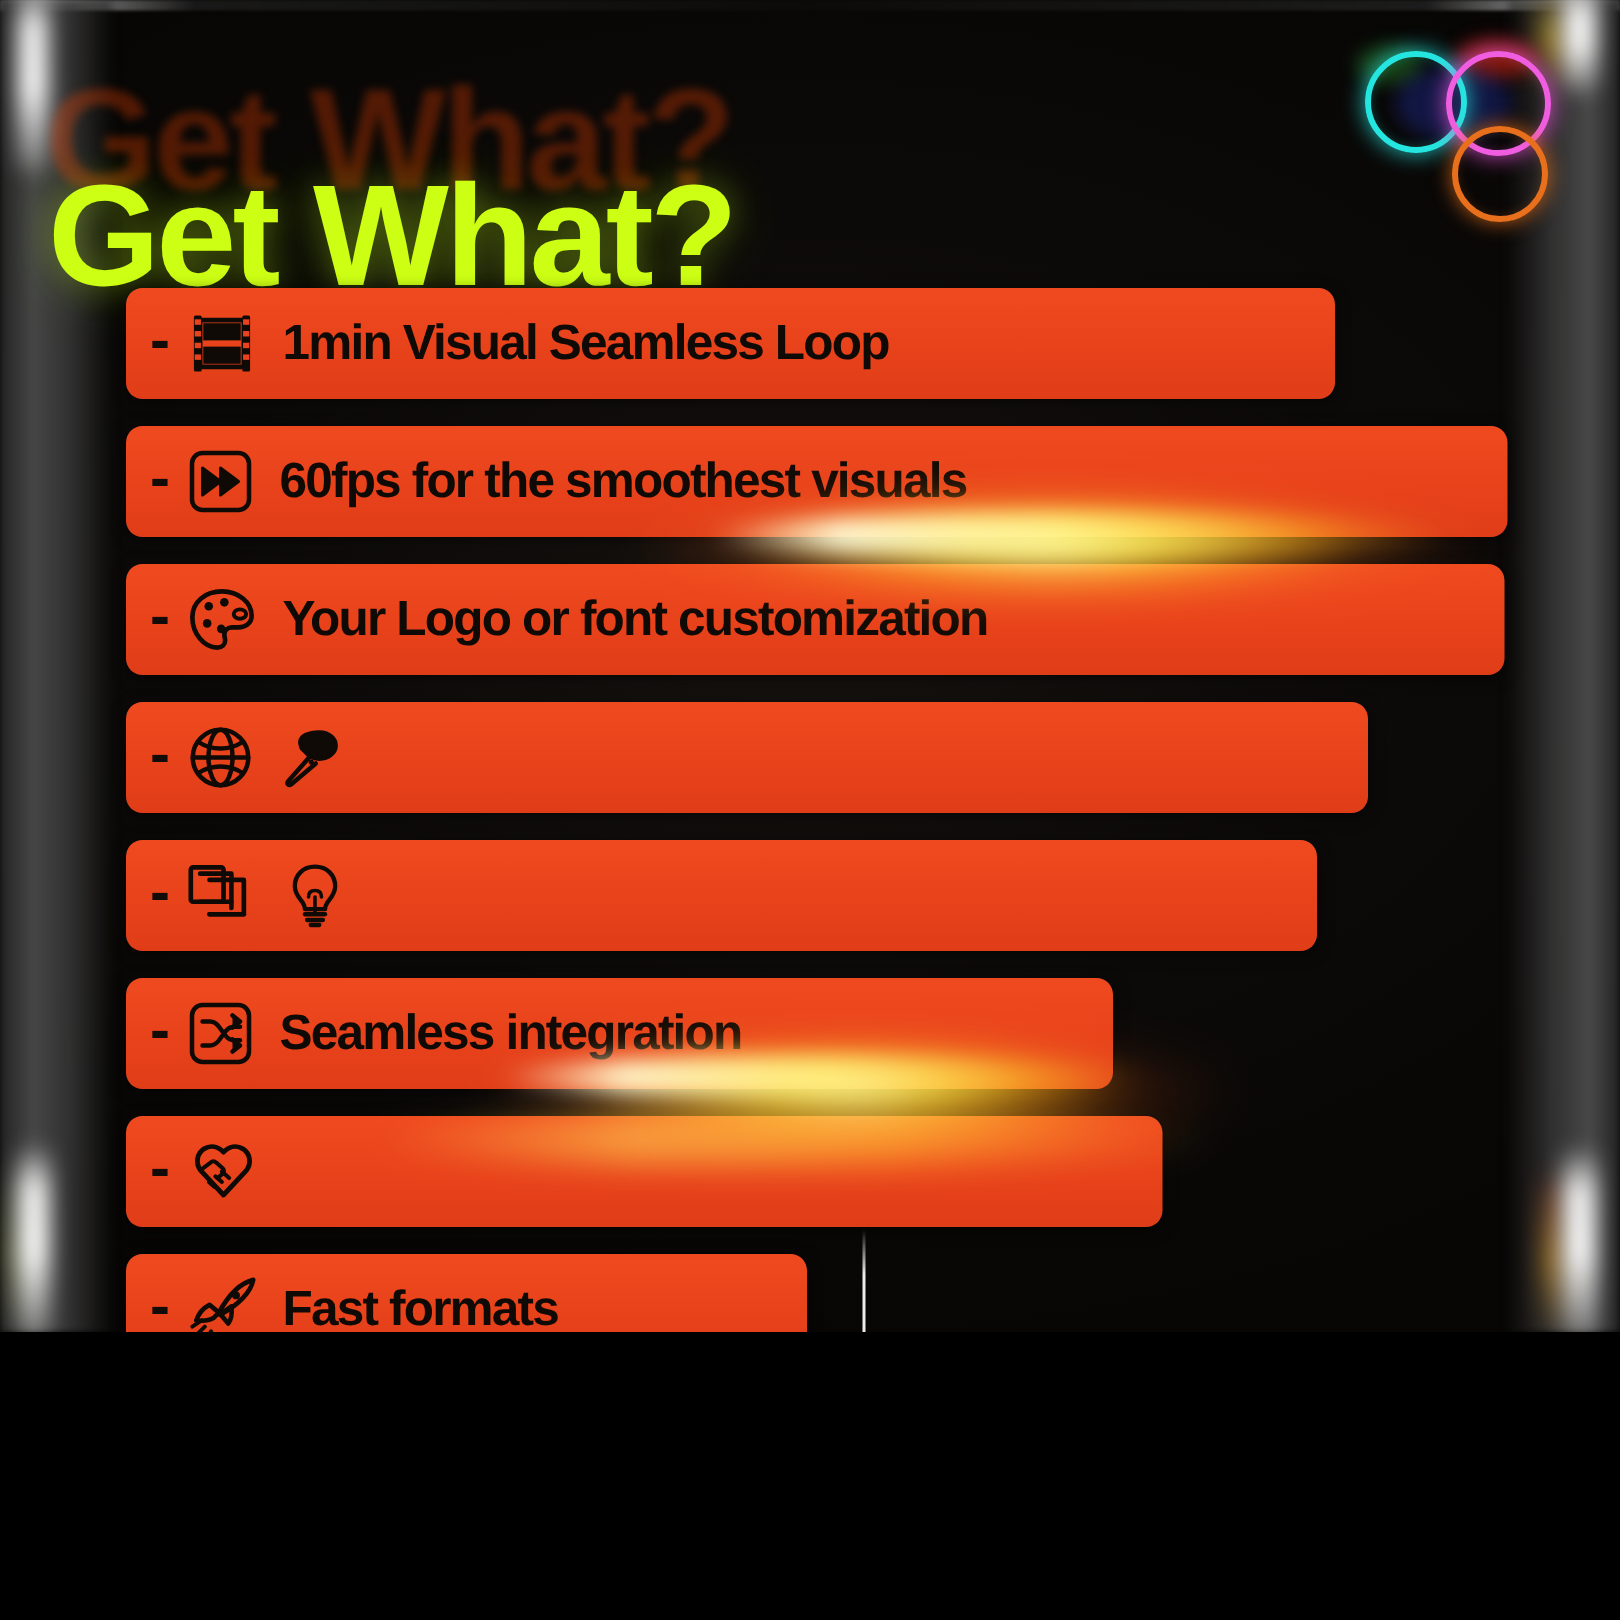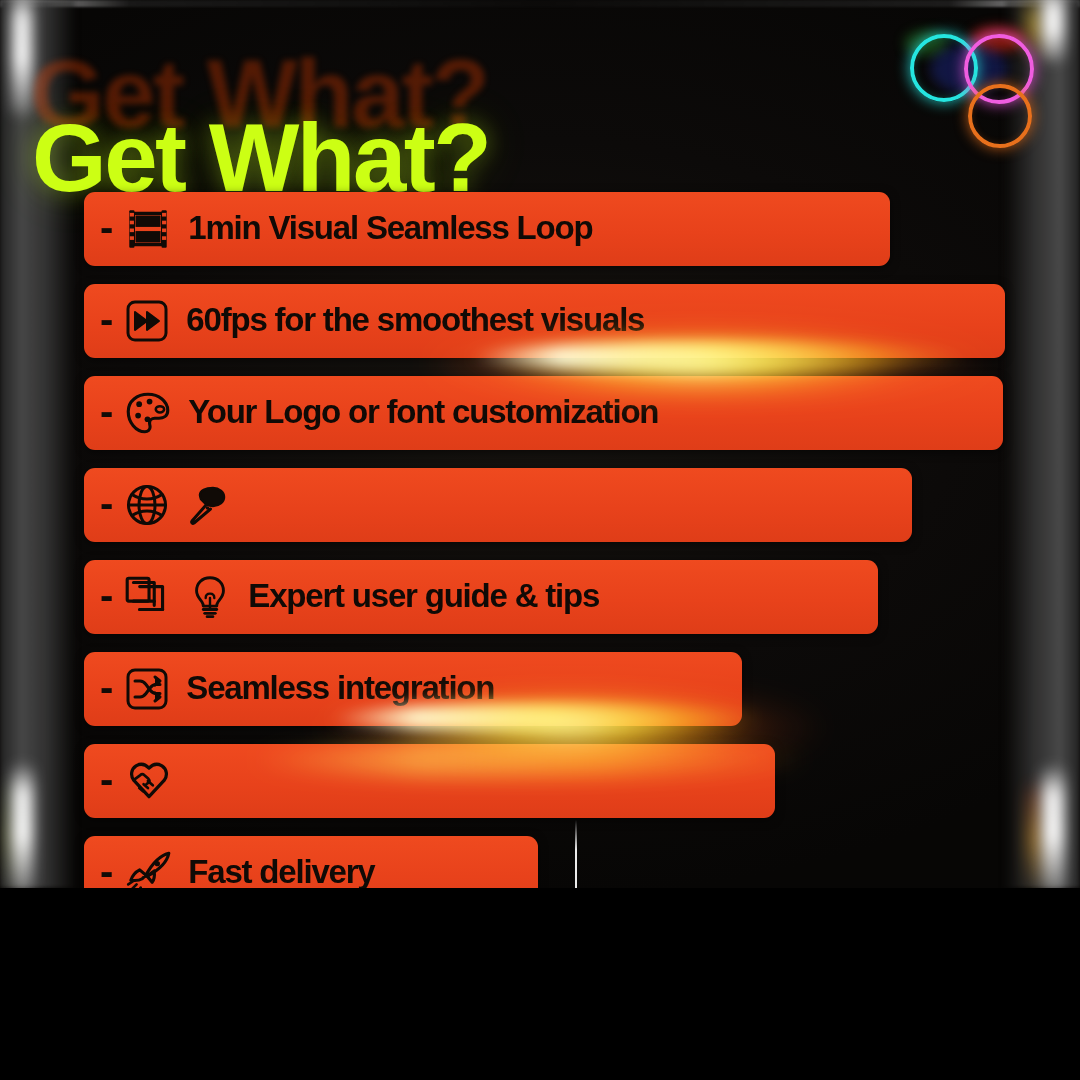--- a/index.html
+++ b/index.html
@@ -433,21 +433,20 @@
             <svg width="48" height="48" viewBox="0 0 100 100" fill="none" stroke="#100a06" stroke-width="6" stroke-linecap="round" stroke-linejoin="round">
               <path d="M50 10c17 0 28 12 28 27 0 11-7 17-11 23-2 3-3 6-3 9H36c0-3-1-6-3-9-4-6-11-12-11-23 0-15 11-27 28-27Z" fill="none"></path>
               <path d="M41 52c0-6 3-9 9-9s9 3 9 9" fill="none" stroke-width="5"></path>
               <line x1="50" y1="52" x2="50" y2="72" stroke-width="5"></line>
               <line x1="36" y1="76" x2="64" y2="76"></line>
               <line x1="39" y1="84" x2="61" y2="84"></line>
               <line x1="44" y1="91" x2="56" y2="91"></line>
             </svg>
           </span>
         </span>
-        <span class="label">Expert user guide &amp; tips</span>
       </div>
       <div class="row" style="top: 652px; width: 658px;">
         <span class="dash">-</span>
         <span class="icons">
           <span>
             <svg width="50" height="50" viewBox="0 0 100 100" fill="none" stroke="#100a06" stroke-width="6" stroke-linecap="round" stroke-linejoin="round">
               <rect x="12" y="12" width="76" height="76" rx="14" fill="none"></rect>
               <path d="M26 34h10c5 0 9 3 12 7l8 11c3 4 7 7 12 7h8" fill="none" stroke-width="6"></path>
               <path d="M26 66h10c5 0 9-3 12-7l8-11c3-4 7-7 12-7h8" fill="none" stroke-width="6"></path>
               <path d="M66 26l10 8-10 8" fill="#100a06" stroke="#100a06"></path>
@@ -475,21 +474,21 @@
           <span>
             <svg width="52" height="52" viewBox="0 0 100 100" fill="none" stroke="#100a06" stroke-width="6" stroke-linecap="round" stroke-linejoin="round">
               <path d="M46 54C58 32 74 16 90 12c-3 16-19 32-41 44-4-1-3 0-3 0Z" fill="none" stroke-width="6"></path>
               <path d="M46 54 34 44c-8 4-14 11-17 20 9 1 17 0 22-3l7-7Z" fill="none" stroke-width="6"></path>
               <path d="M48 56l10 12c4-5 5-13 4-22l-14 10Z" fill="none" stroke-width="6"></path>
               <circle cx="68" cy="32" r="5" fill="#100a06" stroke="none"></circle>
               <path d="M28 72 14 86M24 64 12 72M36 78 28 90" stroke-width="5"></path>
             </svg>
           </span>
         </span>
-        <span class="label">Fast delivery</span>
+        <span class="label">Fast formats</span>
       </div>
     </div>
 
   <div class="streak s1"></div>
   <div class="streak s1b"></div>
   <div class="streak s2"></div>
   <div class="streak s2b"></div>
   <div class="streak s3"></div>
 
   <div class="outline-deco">

